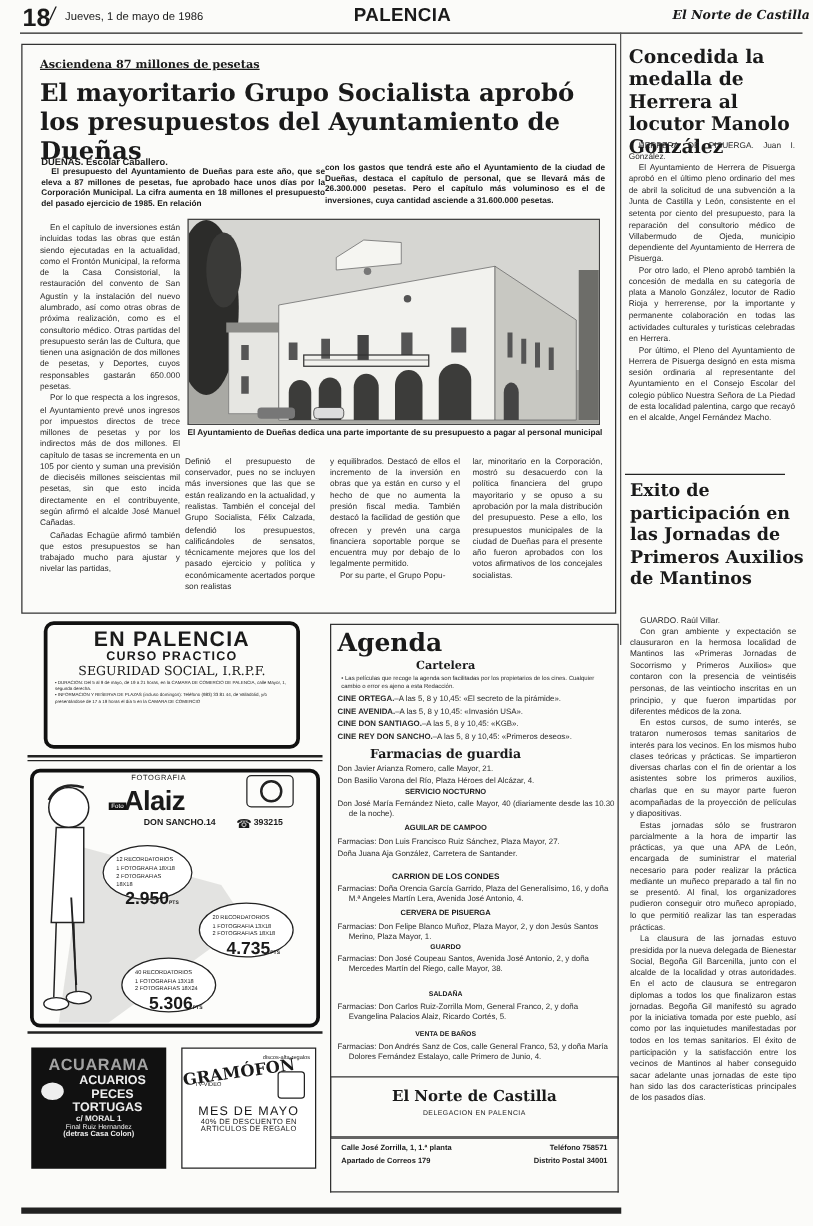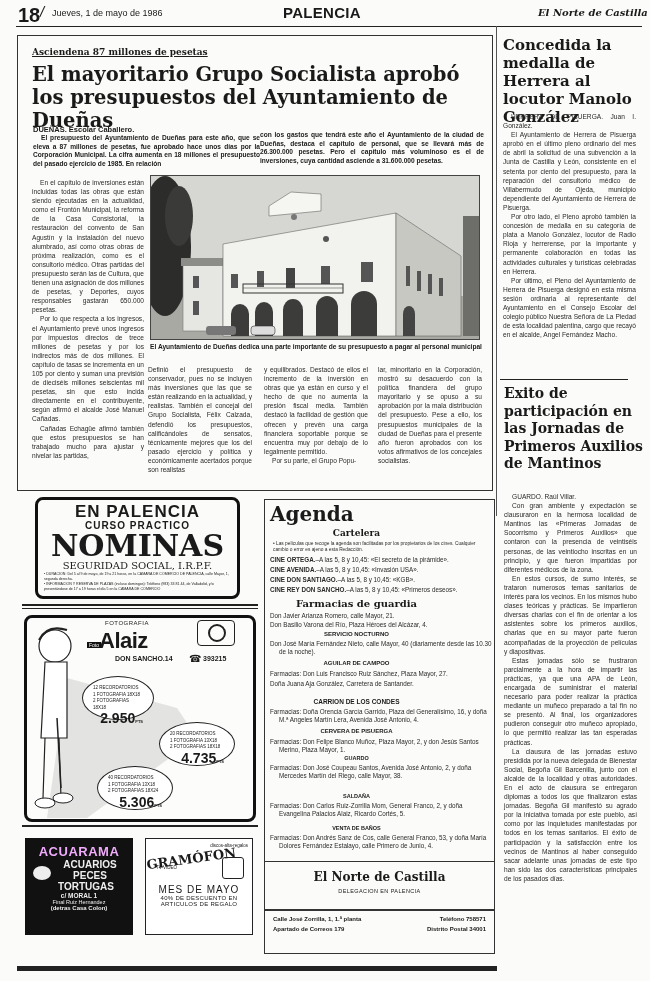--- a/index.html
+++ b/index.html
@@ -162,21 +162,20 @@
   <p>GUARDO. Raúl Villar.</p>
   <p>Con gran ambiente y expectación se clausuraron en la hermosa localidad de Mantinos las «Primeras Jornadas de Socorrismo y Primeros Auxilios» que contaron con la presencia de veintiséis personas, de las veintiocho inscritas en un principio, y que fueron impartidas por diferentes médicos de la zona.</p>
   <p>En estos cursos, de sumo interés, se trataron numerosos temas sanitarios de interés para los vecinos. En los mismos hubo clases teóricas y prácticas. Se impartieron diversas charlas con el fin de orientar a los asistentes sobre los primeros auxilios, charlas que en su mayor parte fueron acompañadas de la proyección de películas y diapositivas.</p>
   <p>Estas jornadas sólo se frustraron parcialmente a la hora de impartir las prácticas, ya que una APA de León, encargada de suministrar el material necesario para poder realizar la práctica mediante un muñeco preparado a tal fin no se presentó. Al final, los organizadores pudieron conseguir otro muñeco apropiado, lo que permitió realizar las tan esperadas prácticas.</p>
   <p>La clausura de las jornadas estuvo presidida por la nueva delegada de Bienestar Social, Begoña Gil Barcenilla, junto con el alcalde de la localidad y otras autoridades. En el acto de clausura se entregaron diplomas a todos los que finalizaron estas jornadas. Begoña Gil manifestó su agrado por la iniciativa tomada por este pueblo, así como por las inquietudes manifestadas por todos en los temas sanitarios. El éxito de participación y la satisfacción entre los vecinos de Mantinos al haber conseguido sacar adelante unas jornadas de este tipo han sido las dos características principales de los pasados días.</p>
 </div>
 
 <div class="abs ad-nominas">
   <div class="l1">EN PALENCIA</div>
   <div class="l2">CURSO PRACTICO</div>
-  <div class="l3">NOMINAS</div>
   <div class="l4">SEGURIDAD SOCIAL, I.R.P.F.</div>
   <div class="sm">• DURACION: Del 5 al 9 de mayo, de 19 a 21 horas, en la CAMARA DE COMERCIO DE PALENCIA, calle Mayor, 1, segunda derecha.</div>
   <div class="sm">• INFORMACION Y RESERVA DE PLAZAS (incluso domingos): Teléfono (983) 33 81 44, de Valladolid, y/o presentándose de 17 a 19 horas el día 5 en la CAMARA DE COMERCIO</div>
 </div>
 <div class="rule" style="left:22px;top:604px;width:236px;height:2px;"></div>
 <div class="rule" style="left:22px;top:608px;width:236px;height:1px;"></div>
 
 <div class="abs ad-alaiz">
   <svg class="abs" style="left:0;top:0" width="226" height="201" viewBox="0 0 226 201">
     <polygon points="40,60 150,90 170,120 60,200 20,200" fill="#d9d9d6" opacity=".7"></polygon>
@@ -212,21 +211,21 @@
   <div class="bubble" style="left:70px;top:148px;width:76px;height:44px">
     <div>40 RECORDATORIOS</div>
     <div>1 FOTOGRAFIA 13X18</div>
     <div>2 FOTOGRAFIAS 18X24</div>
     <div class="price"><span>5.306</span><small>PTS</small></div>
   </div>
 </div>
 <div class="rule" style="left:22px;top:825px;width:236px;height:2px;"></div>
 
 <div class="abs ad-acuarama">
-  <div style="font-size:13px;font-weight:bold;letter-spacing:.5px;color:#f0abfc">ACUARAMA</div>
+  <div style="font-size:13px;font-weight:bold;letter-spacing:.5px;color:#a3a3a3">ACUARAMA</div>
   <div style="position:absolute;left:8px;top:28px;width:18px;height:14px;background:#eee;border-radius:50%"></div>
   <div style="font-size:10px;font-weight:bold;padding-left:22px">ACUARIOS</div>
   <div style="font-size:10px;font-weight:bold;padding-left:22px">PECES</div>
   <div style="font-size:10px;font-weight:bold;padding-left:14px">TORTUGAS</div>
   <div style="font-size:6.5px;font-weight:bold">c/ MORAL 1</div>
   <div style="font-size:5.5px">Final Ruiz Hernandez</div>
   <div style="font-size:6px;font-weight:bold">(detras Casa Colon)</div>
 </div>
 
 <div class="abs ad-gramo">

